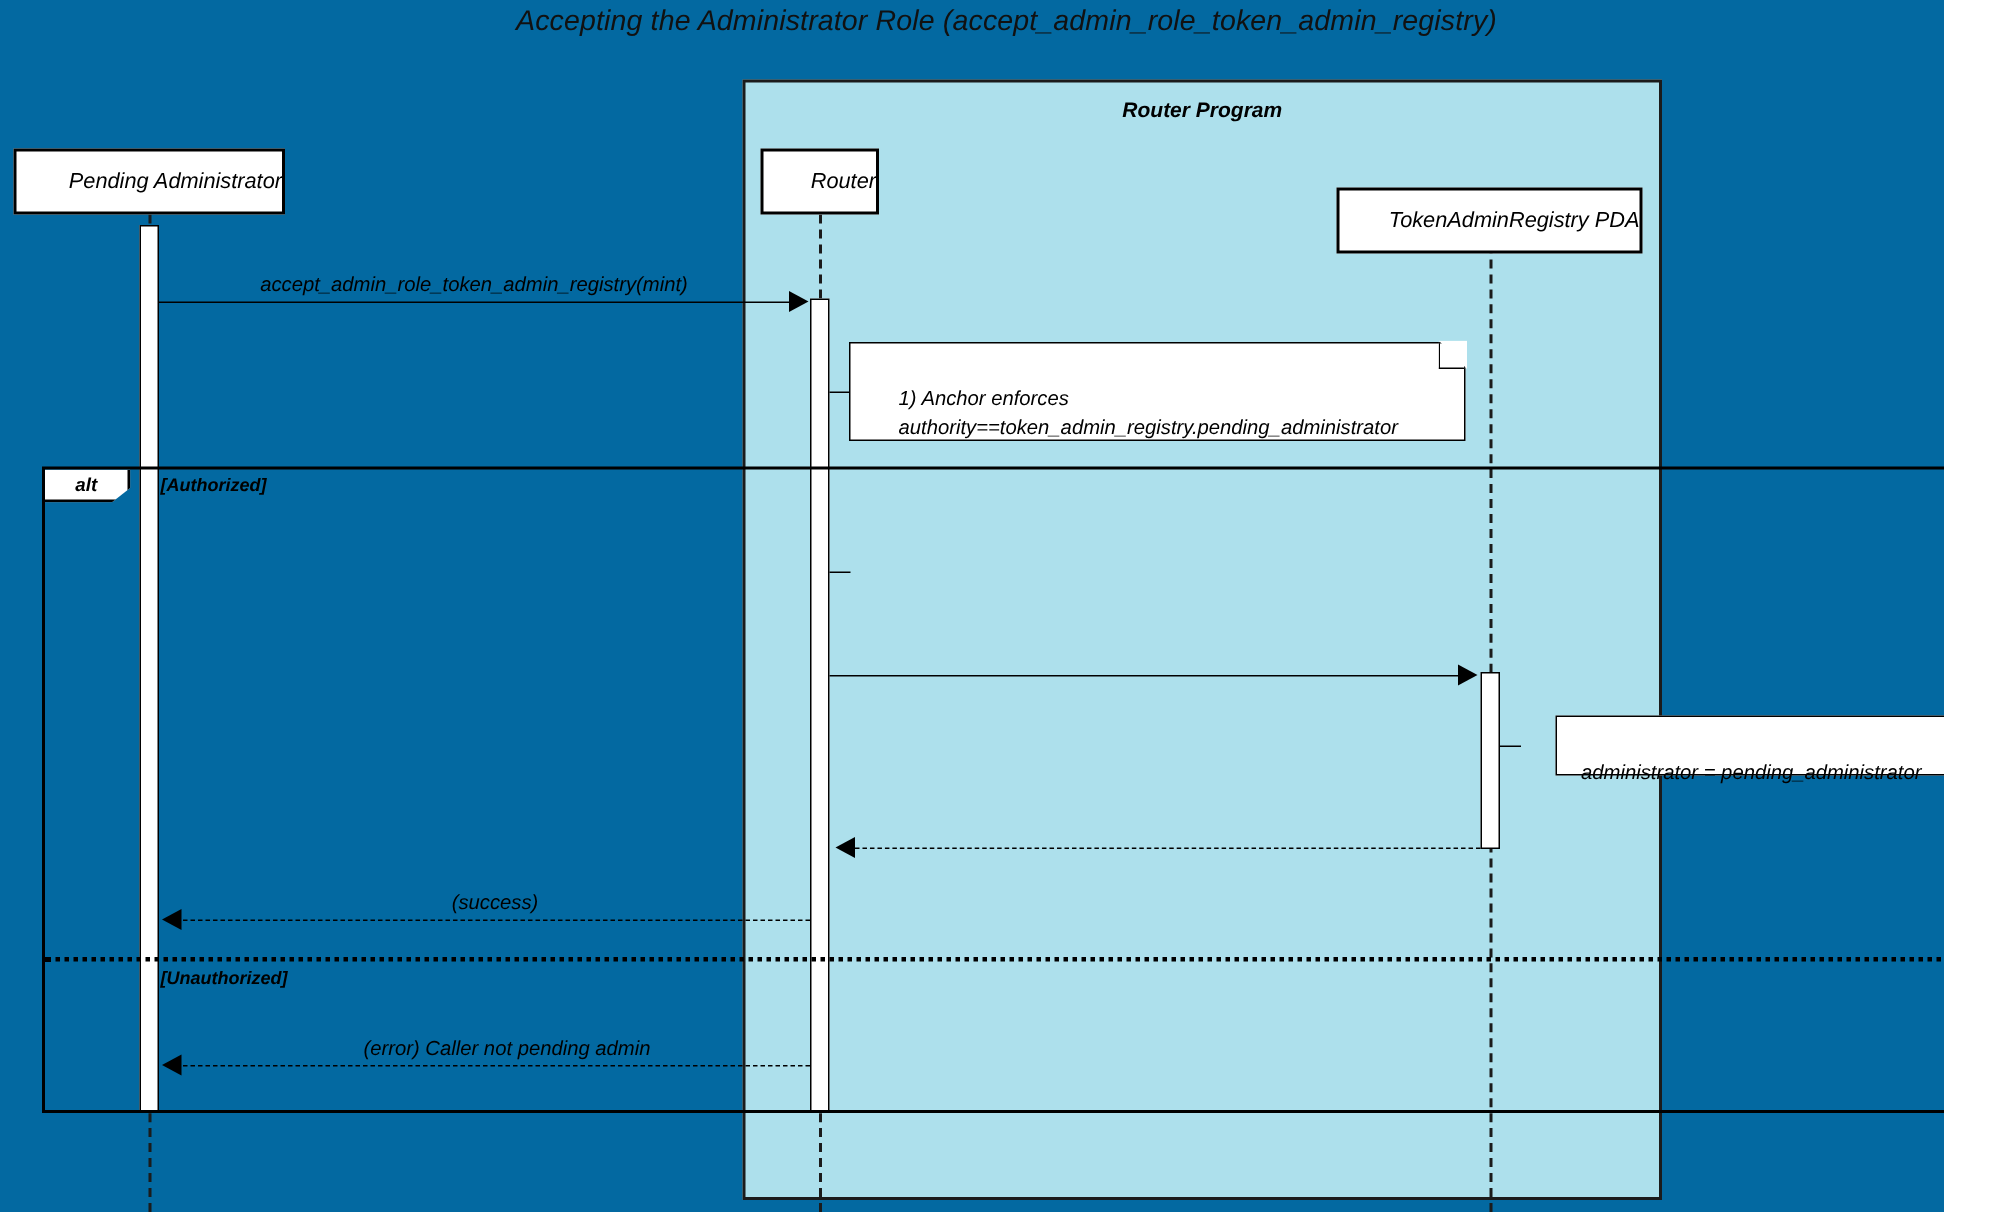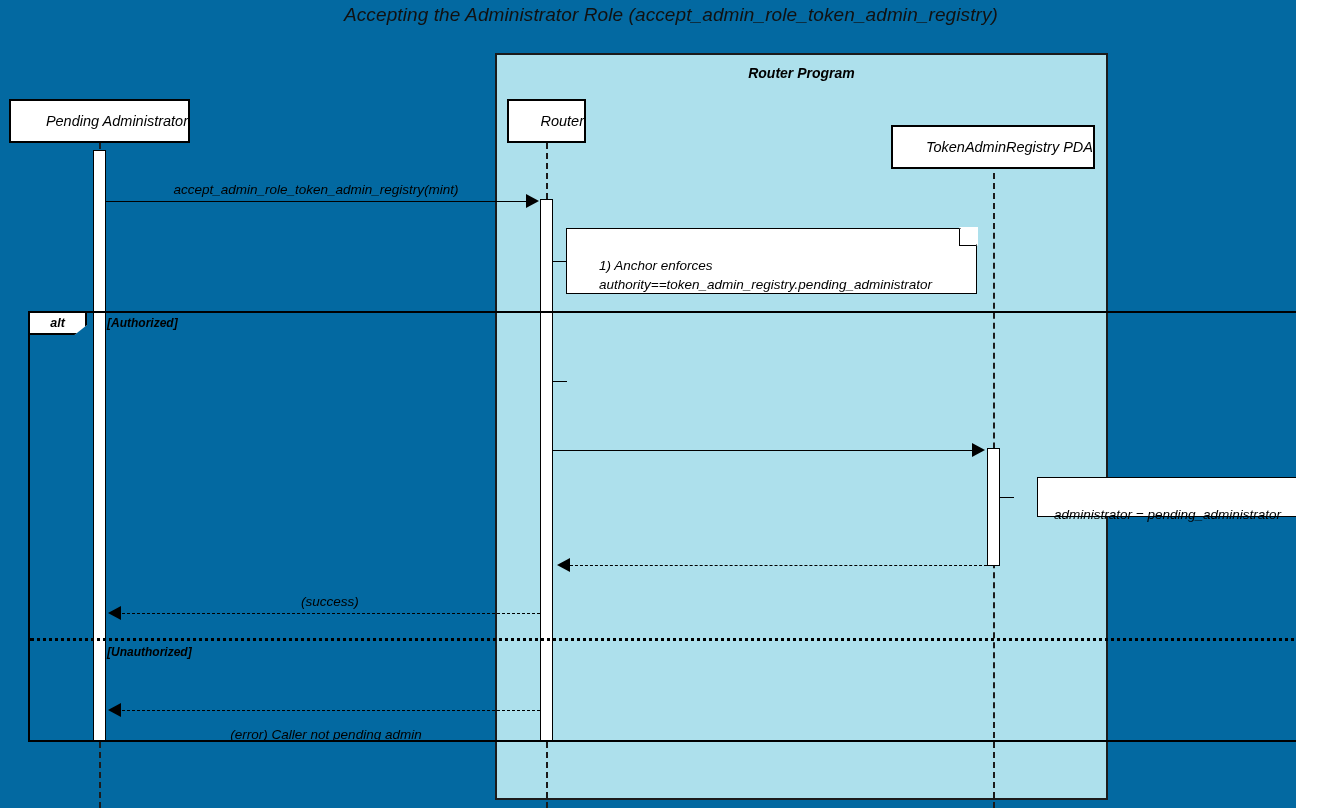--- a/index.html
+++ b/index.html
@@ -219,17 +219,17 @@
   <div class="abs msg-line dashed" style="left:570px; top:565px; width:417px;"></div>
   <div class="abs arrow-left" style="left:557px; top:558px;"></div>
 
   <div class="abs msg-label" style="left:120px; top:594px; width:420px;">(success)</div>
   <div class="abs msg-line dashed" style="left:122px; top:613px; width:418px;"></div>
   <div class="abs arrow-left" style="left:108px; top:606px;"></div>
 
   <div class="abs frag-divider" style="left:30px; top:638px; width:1284px;"></div>
   <div class="abs frag-guard" style="left:107px; top:645px;">[Unauthorized]</div>
 
-  <div class="abs msg-label" style="left:116px; top:691px; width:420px;margin-top:36px;">(error) Caller not pending admin</div>
+  <div class="abs msg-label" style="left:128px; top:691px; width:420px;">(error) Caller not pending admin</div>
   <div class="abs msg-line dashed" style="left:122px; top:710px; width:418px;"></div>
   <div class="abs arrow-left" style="left:108px; top:703px;"></div>
 
 </div>
 
 </body></html>

